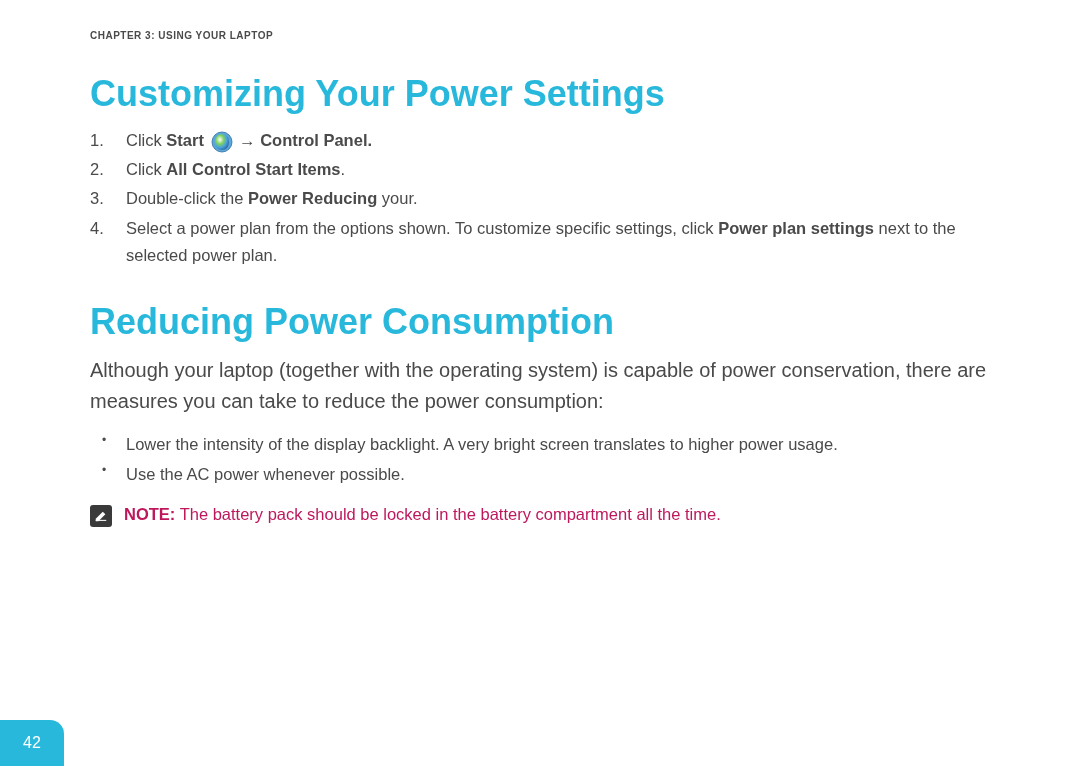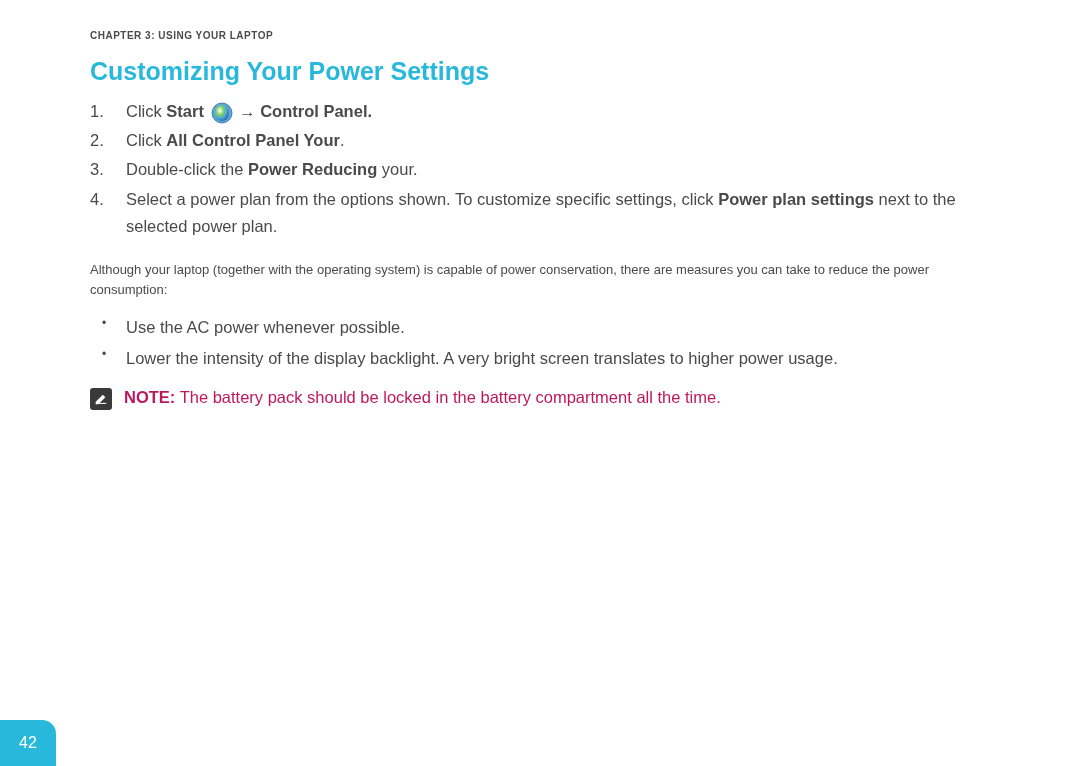--- a/index.html
+++ b/index.html
@@ -19,23 +19,23 @@
       padding: 30px 90px 0 90px;
     }
     .chapter-header {
       font-size: 10px;
       font-weight: bold;
       letter-spacing: 0.5px;
       color: #4a4a4a;
     }
     .section-title {
       color: #28b8db;
-      font-size: 25px;
+      font-size: 36px;
       font-weight: bold;
-      margin-top: 16px;
+      margin-top: 32px;
       margin-bottom: 12px;
     }
     .ordered-list {
       list-style: none;
       counter-reset: step;
       margin-bottom: 20px;
     }
     .ordered-list li {
       counter-increment: step;
       position: relative;
@@ -46,21 +46,21 @@
       margin-bottom: 2px;
     }
     .ordered-list li::before {
       content: counter(step) ".";
       position: absolute;
       left: 0;
       top: 0;
       color: #4a4a4a;
     }
     .paragraph {
-      font-size: 13px;
+      font-size: 20px;
       line-height: 1.55;
       color: #4a4a4a;
       margin-bottom: 14px;
     }
     .bullet-list {
       list-style: none;
       margin-bottom: 14px;
     }
     .bullet-list li {
       position: relative;
@@ -105,21 +105,21 @@
       vertical-align: middle;
       margin: 0 2px;
     }
     .bold {
       font-weight: bold;
     }
     .page-number-tab {
       position: absolute;
       bottom: 0;
       left: 0;
-      width: 56px;
+      width: 64px;
       height: 46px;
       background: #28b8db;
       border-top-right-radius: 14px;
       display: flex;
       align-items: center;
       justify-content: center;
       color: #ffffff;
       font-size: 16px;
       font-weight: 500;
     }
@@ -145,36 +145,37 @@
               <stop offset="0%" stop-color="#ffffff"></stop>
               <stop offset="40%" stop-color="#7dd05e"></stop>
               <stop offset="70%" stop-color="#4aa3dd"></stop>
               <stop offset="100%" stop-color="#2d6ca3"></stop>
             </radialGradient>
           </defs>
         </svg>
       </span><span class="bold"> → </span><span class="bold">Control Panel.</span>
     </li>
     <li>
-      <span>Click </span><span class="bold">All Control Panel Your</span><span>.</span>
+      <span>Click </span><span class="bold">All Control Start Items</span><span>.</span>
     </li>
     <li>
       <span>Double-click the </span><span class="bold">Power Reducing</span><span> your.</span>
     </li>
     <li>
       <span>Select a power plan from the options shown. To customize specific settings, click </span><span class="bold">Power plan settings</span><span> next to the selected power plan.</span>
     </li>
   </ol>
 
+  <h2 class="section-title">Reducing Power Consumption</h2>
 
   <p class="paragraph">Although your laptop (together with the operating system) is capable of power conservation, there are measures you can take to reduce the power consumption:</p>
 
   <ul class="bullet-list">
+    <li>Lower the intensity of the display backlight. A very bright screen translates to higher power usage.</li>
     <li>Use the AC power whenever possible.</li>
-    <li>Lower the intensity of the display backlight. A very bright screen translates to higher power usage.</li>
   </ul>
 
   <div class="note-row">
     <span class="note-icon">
       <svg viewBox="0 0 16 16" width="14" height="14">
         <path d="M2 11 L10 3 L13 6 L5 14 L2 14 Z" fill="#ffffff"></path>
         <path d="M2 13 L14 13" stroke="#ffffff" stroke-width="1.2"></path>
       </svg>
     </span>
     <span>

